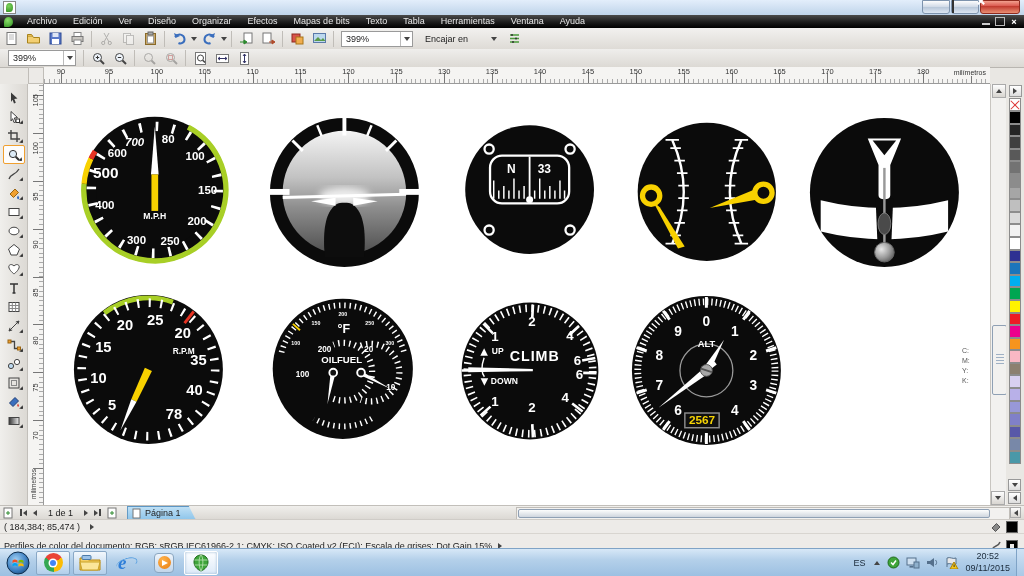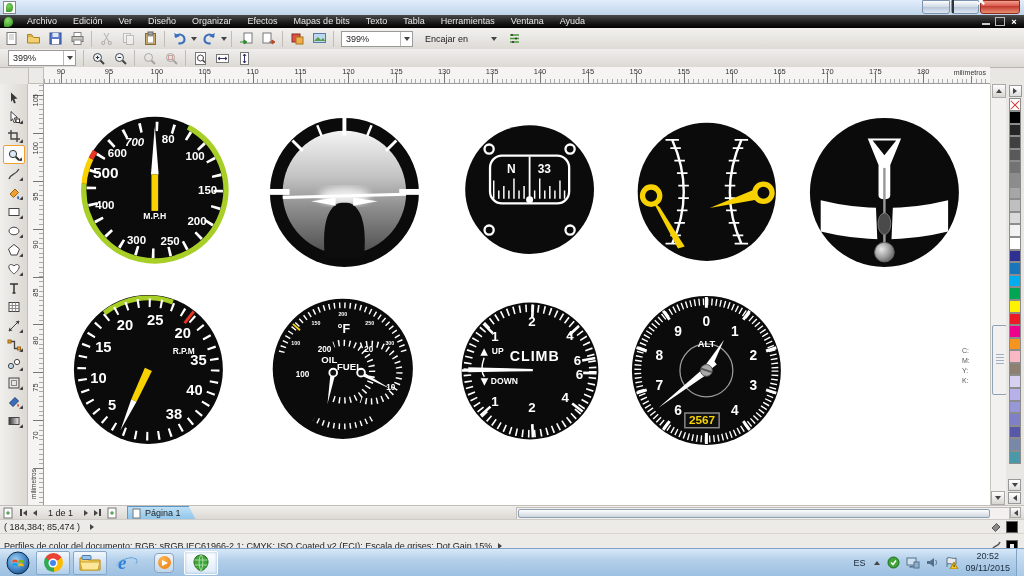--- a/index.html
+++ b/index.html
@@ -575,21 +575,21 @@
       <polygon points="62.5,110.4 67.9,113 51.5,142" fill="#fff"></polygon>
     </svg>
     <span class="glabel" style="left:43px;top:116px;font-size:15px;">5</span>
     <span class="glabel" style="left:29px;top:88px;font-size:15px;">10</span>
     <span class="glabel" style="left:34px;top:57px;font-size:15px;">15</span>
     <span class="glabel" style="left:56px;top:34px;font-size:15px;">20</span>
     <span class="glabel" style="left:87px;top:29px;font-size:15px;">25</span>
     <span class="glabel" style="left:115px;top:42px;font-size:15px;">20</span>
     <span class="glabel" style="left:131px;top:70px;font-size:15px;">35</span>
     <span class="glabel" style="left:127px;top:101px;font-size:15px;">40</span>
-    <span class="glabel" style="left:106px;top:125px;font-size:15px;">38</span>
+    <span class="glabel" style="left:106px;top:125px;font-size:15px;">78</span>
     <span class="glabel" style="left:80px;top:62px;font-size:8.5px;margin-left:36px;">R.P.M</span>
   </div>
 
   <div class="gauge" style="left:222px;top:208px;transform:scale(.96);">
     <svg width="160" height="160" viewBox="0 0 160 160">
       <circle cx="80" cy="80" r="73" fill="#0b0b0b"></circle>
       <path d="M16.2 62.9A66 66 0 0 1 143.8 62.9" fill="none" stroke="#fff" stroke-width="6" stroke-dasharray="1.5 4"></path>
       <line x1="35.4" y1="39.9" x2="28" y2="33.2" class="s-yellow" stroke-width="2" stroke="#f8d100"></line>
       <path d="M110 131.9A60 60 0 0 1 50 131.9" fill="none" stroke="#fff" stroke-width="6" stroke-dasharray="1.5 4.2"></path>
       <path d="M80.3 109.2A30 30 0 1 0 80.3 52.8" fill="none" stroke="#fff" stroke-width="6.5" stroke-dasharray="1.5 4.2" transform="translate(-10 2)"></path>
@@ -601,21 +601,21 @@
     </svg>
     <span class="glabel" style="left:31px;top:54px;font-size:5.5px;">100</span>
     <span class="glabel" style="left:52px;top:33px;font-size:5.5px;">150</span>
     <span class="glabel" style="left:80px;top:24px;font-size:5.5px;">200</span>
     <span class="glabel" style="left:108px;top:33px;font-size:5.5px;">250</span>
     <span class="glabel" style="left:129px;top:54px;font-size:5.5px;">300</span>
     <span class="glabel" style="left:81px;top:38px;font-size:13px;">°F</span>
     <span class="glabel" style="left:61px;top:60px;font-size:8.5px;">200</span>
     <span class="glabel" style="left:38px;top:86px;font-size:8.5px;">100</span>
     <span class="glabel" style="left:66px;top:71px;font-size:10px;">OIL</span>
-    <span class="glabel" style="left:87px;top:71px;font-size:10px;margin-top:7px;">FUEL</span>
+    <span class="glabel" style="left:87px;top:71px;font-size:10px;">FUEL</span>
     <span class="glabel" style="left:107px;top:60px;font-size:8.5px;">20</span>
     <span class="glabel" style="left:130px;top:99px;font-size:8.5px;">10</span>
   </div>
 
   <div class="gauge" style="left:410px;top:211px;transform:scale(.95);">
     <svg width="160" height="160" viewBox="0 0 160 160">
       <circle cx="80" cy="80" r="72" fill="#0b0b0b"></circle>
       <circle cx="80" cy="80" r="66" fill="none" stroke="#fff" stroke-width="8" stroke-dasharray="1.7 4.8"></circle>
       <circle cx="80" cy="80" r="61.5" fill="#0b0b0b"></circle>
       <path d="M40.7 40.1L30.9 30.1M82.4 24.1L83.1 10.1M121.3 42.1L131.6 32.7M134.9 69L148.7 66.3M136 81.9L150 82.3M124.4 114.2L135.4 122.7M82.4 135.9L83.1 149.9M38.4 117.5L28 126.8M24 79.5H8" stroke="#fff" stroke-width="2.8" fill="none"></path>

